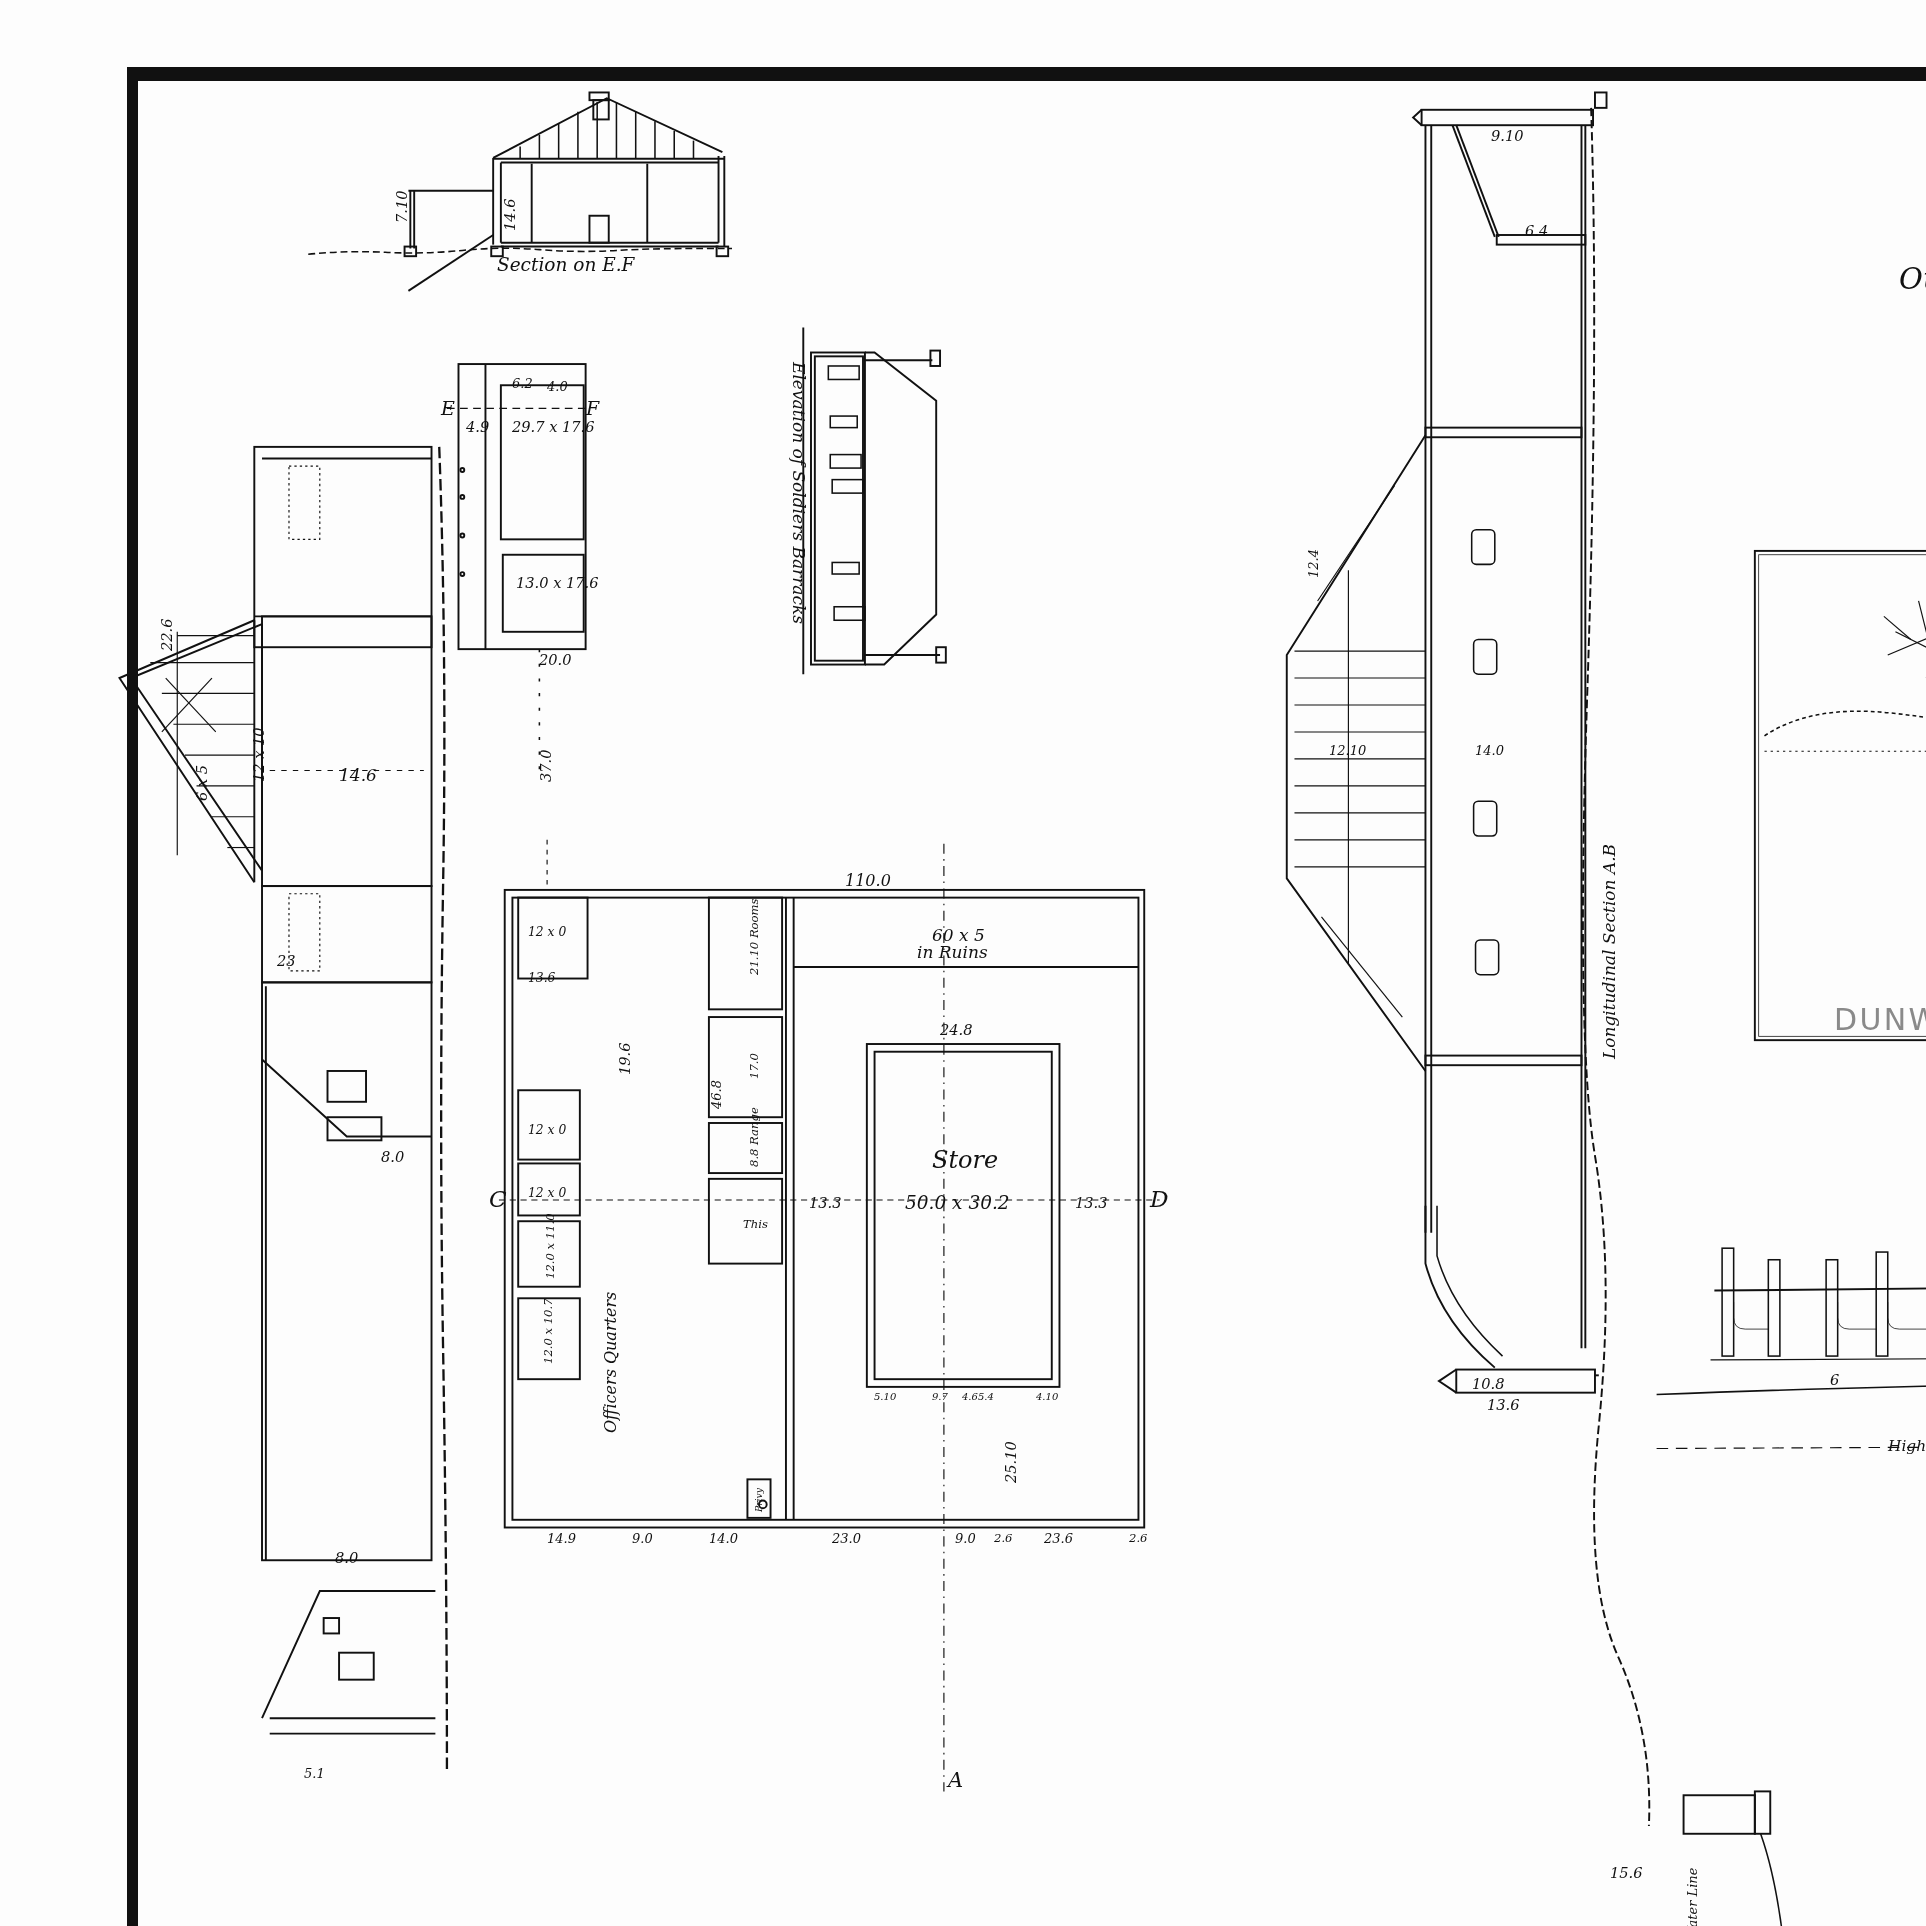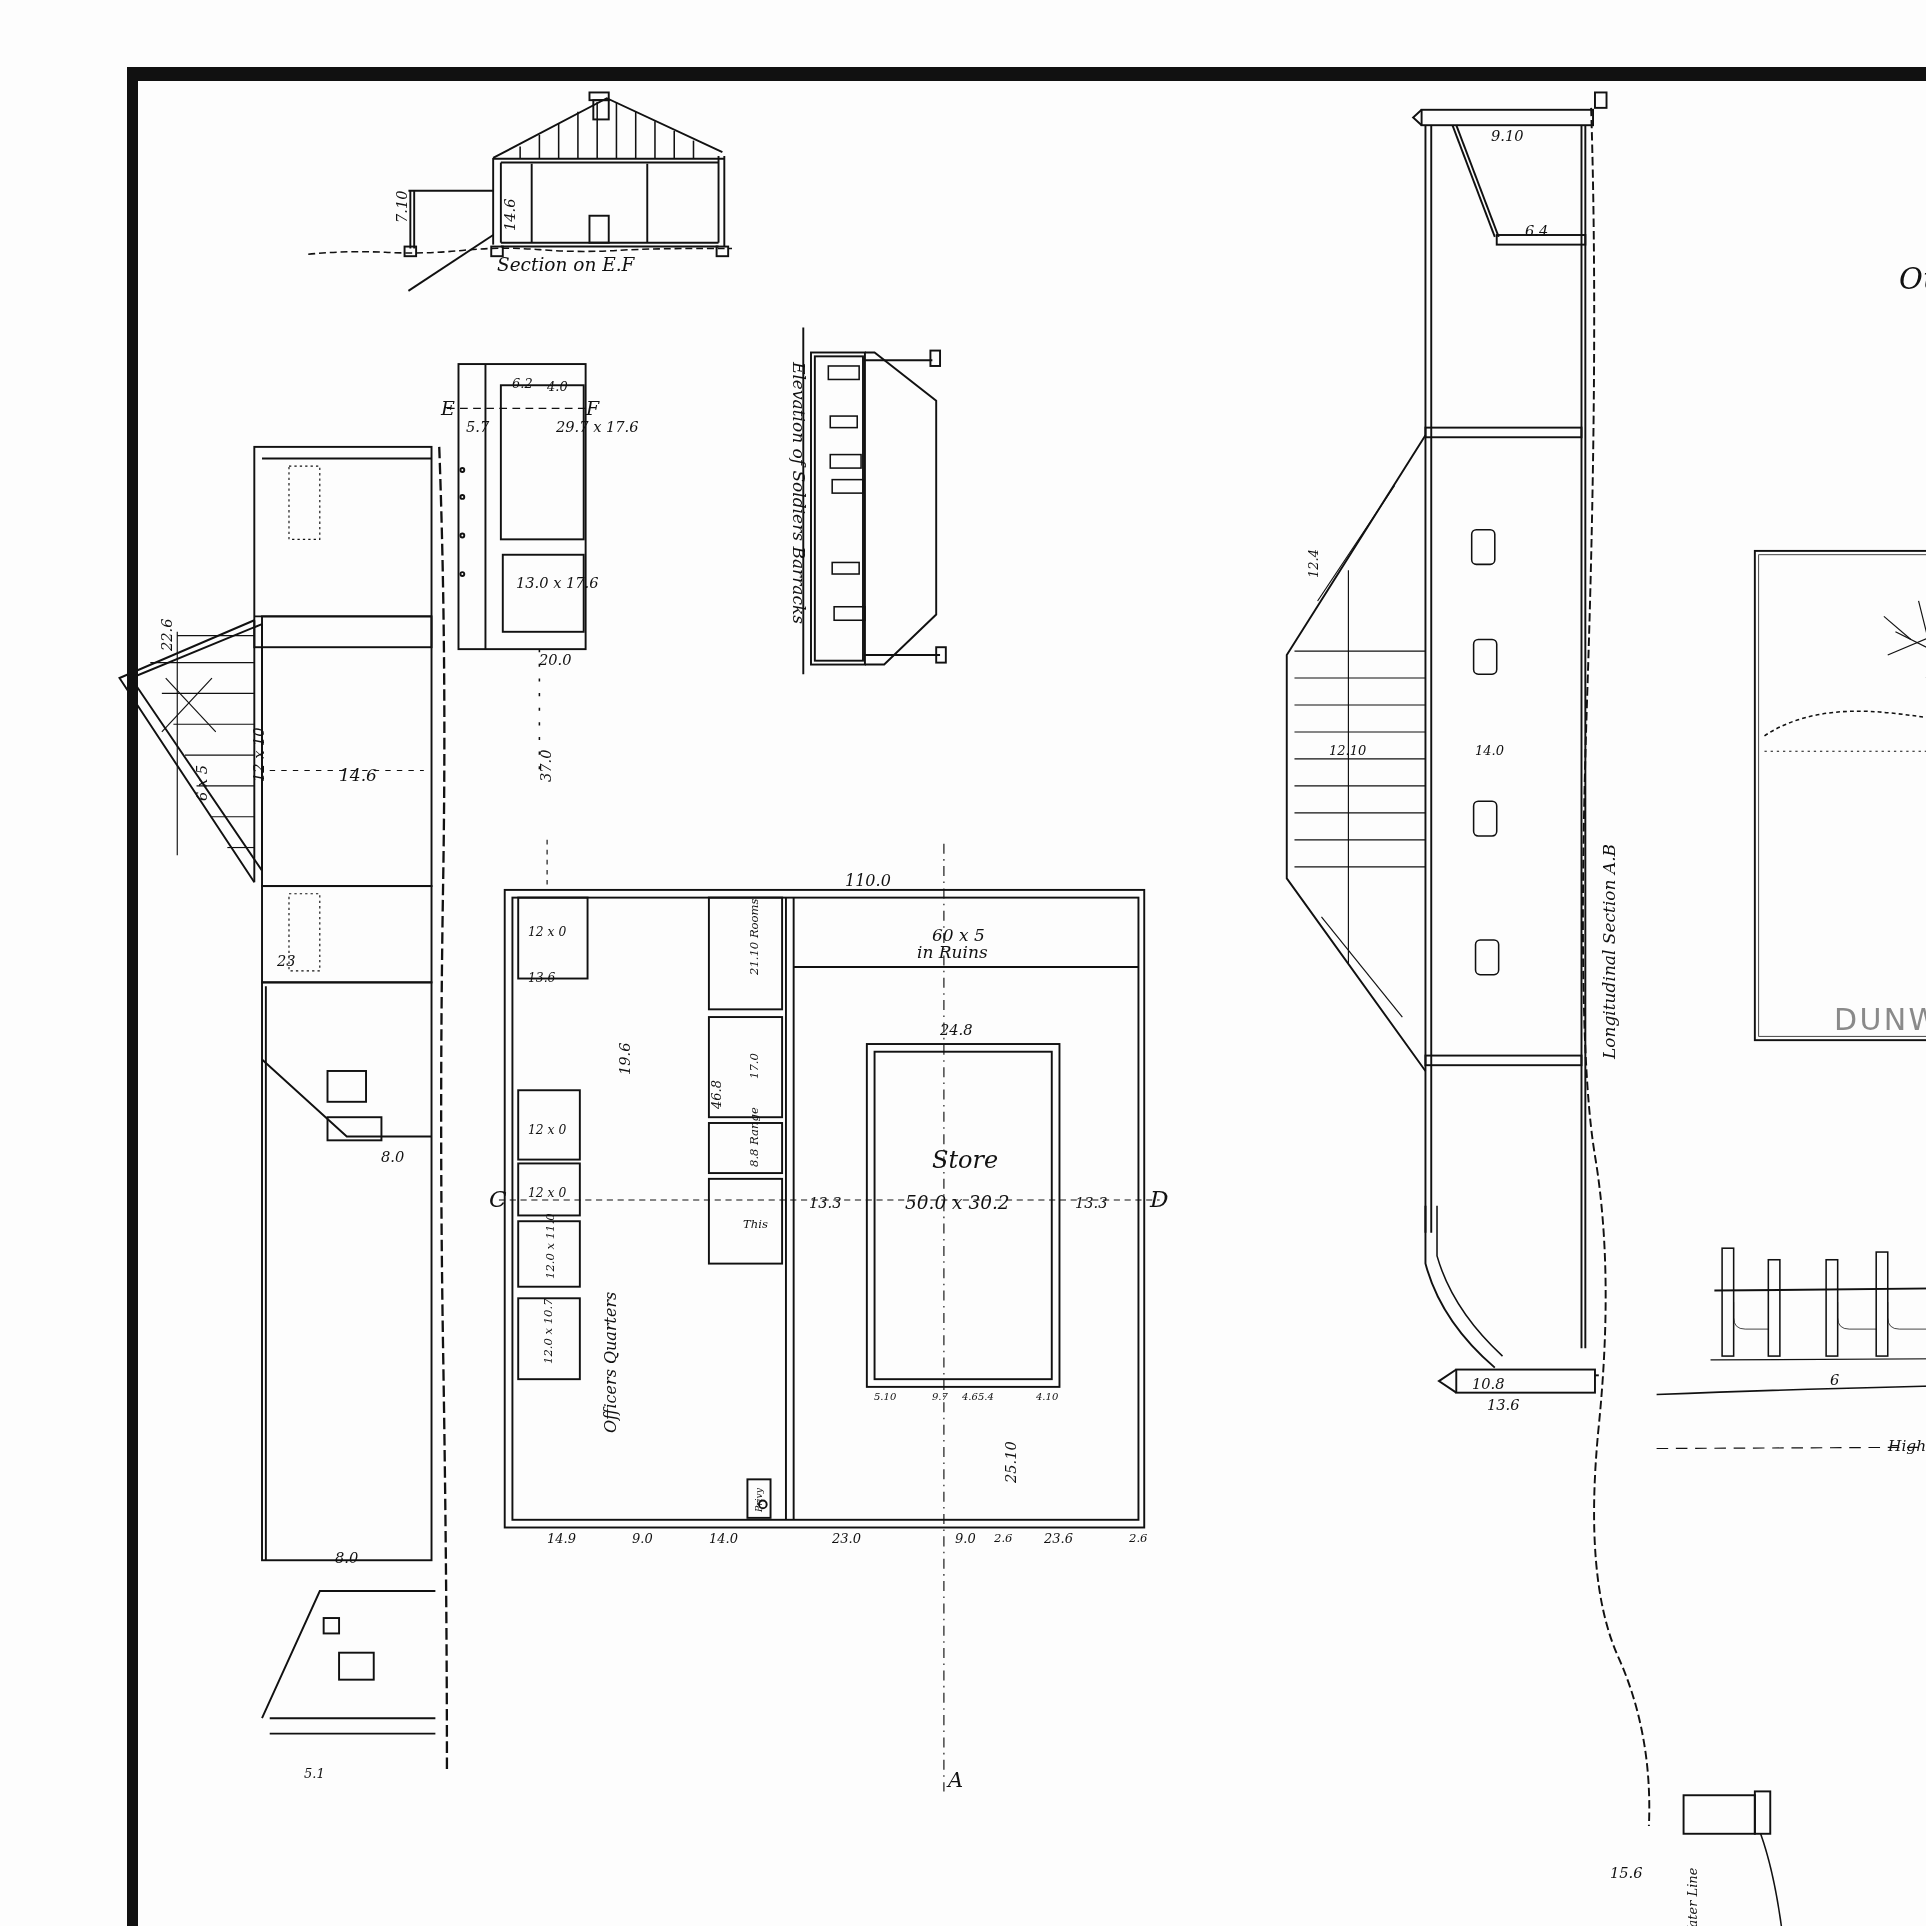--- a/index.html
+++ b/index.html
@@ -248,22 +248,22 @@
   </svg>
 
   <div class="hand" style="left:1899px; top:262px; font-size:29px;">Out Station Dunwich</div>
 
   <div class="hand" style="left:497px; top:254px; font-size:18.5px;">Section on E.F</div>
   <div class="dim rot90" style="left:501px; top:231px;">14.6</div>
   <div class="dim rot90" style="left:393px; top:223px;">7.10</div>
 
   <div class="dim" style="left:512px; top:376px; font-size:13px;">6.2</div>
   <div class="dim" style="left:547px; top:379px; font-size:13px;">4.0</div>
-  <div class="dim" style="left:466px; top:418px;">5.7</div>
-  <div class="dim" style="left:512px; top:418px;margin-left:44px;">29.7 x 17.6</div>
+  <div class="dim" style="left:466px; top:418px;">4.9</div>
+  <div class="dim" style="left:512px; top:418px;">29.7 x 17.6</div>
   <div class="dim" style="left:516px; top:574px;">13.0 x 17.6</div>
   <div class="dim" style="left:539px; top:651px;">20.0</div>
   <div class="dim rot90" style="left:537px; top:782px;">37.0</div>
   <div class="hand" style="left:441px; top:397px; font-size:19px;">E</div>
   <div class="hand" style="left:586px; top:397px; font-size:19px;">F</div>
 
   <div class="hand rot90r" style="left:809px; top:362px; font-size:17px;">Elevation of Soldiers Barracks</div>
 
   <div class="dim rot90" style="left:158px; top:651px;">22.6</div>
   <div class="dim rot90" style="left:193px; top:801px;">6 x 5</div>

